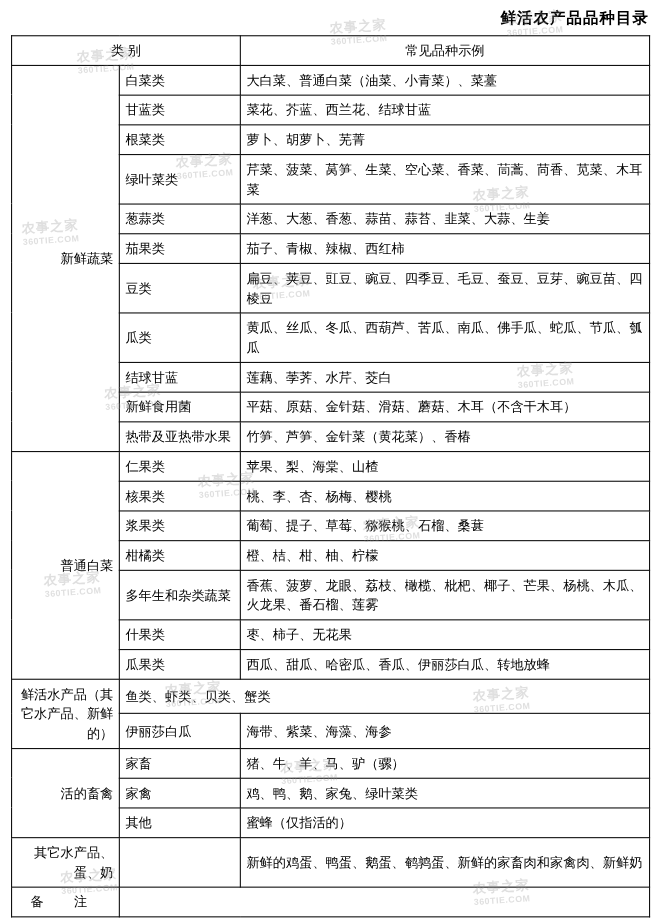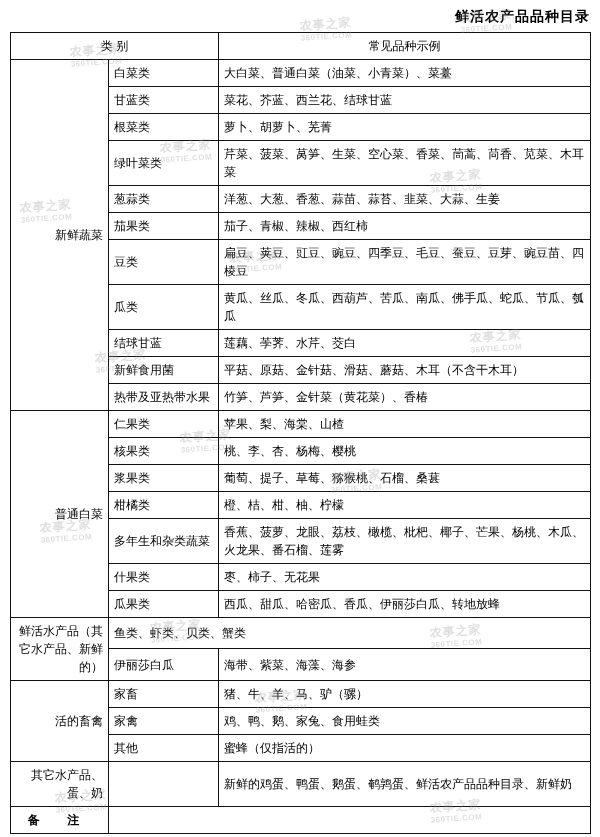--- a/index.html
+++ b/index.html
@@ -51,21 +51,20 @@
   .cat-cell {
     text-align: right;
     font-weight: normal;
   }
   .hdr-a, .hdr-b {
     text-align: center;
   }
   .remark {
     text-align: center;
     letter-spacing: 12px;
-    font-weight: bold;
   }
   .blank { }
   
   .wm {
     position: absolute;
     color: rgba(150,150,150,0.30);
     font-size: 10px;
     font-weight: bold;
     line-height: 1.15;
     text-align: center;
@@ -180,31 +179,31 @@
         <td>海带、紫菜、海藻、海参</td>
       </tr>
 
       <tr>
         <td class="cat-cell" rowspan="3">活的畜禽</td>
         <td class="ctr">家畜</td>
         <td>猪、牛、羊、马、驴（骡）</td>
       </tr>
       <tr>
         <td class="ctr">家禽</td>
-        <td>鸡、鸭、鹅、家兔、食用蛙类</td>
+        <td>鸡、鸭、鹅、家兔、绿叶菜类</td>
       </tr>
       <tr>
         <td class="ctr">其他</td>
         <td>蜜蜂（仅指活的）</td>
       </tr>
 
       <tr>
         <td class="cat-cell">其它水产品、蛋、奶</td>
         <td class="blank"></td>
-        <td>新鲜的鸡蛋、鸭蛋、鹅蛋、鹌鹑蛋、鲜活农产品品种目录、新鲜奶</td>
+        <td>新鲜的鸡蛋、鸭蛋、鹅蛋、鹌鹑蛋、新鲜的家畜肉和家禽肉、新鲜奶</td>
       </tr>
 
       <tr>
         <td class="remark">备    注</td>
         <td class="blank" colspan="2"></td>
       </tr>
     </tbody>
   </table>
 
   <div class="wm" style="left:70px; top:44px;">

